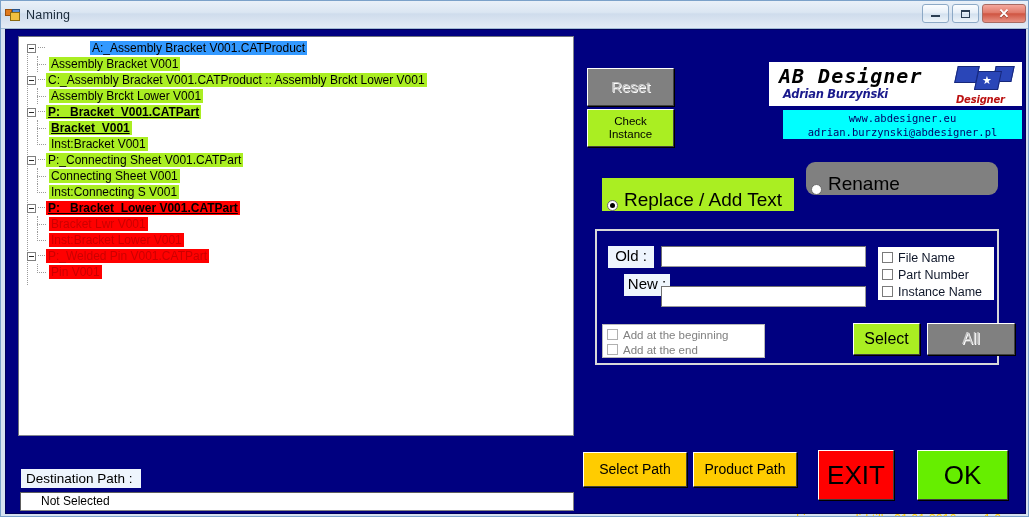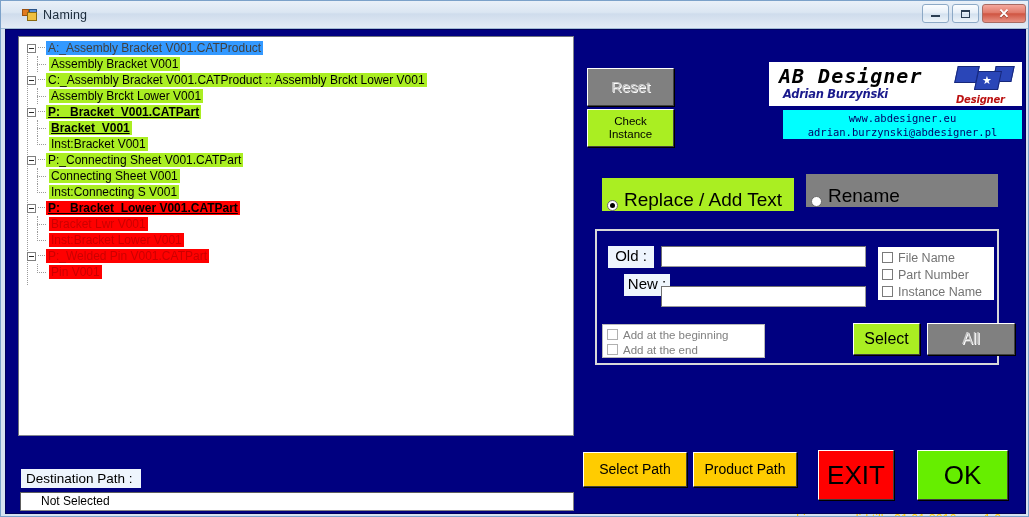--- a/index.html
+++ b/index.html
@@ -26,21 +26,21 @@
   .titlebar {
     position: absolute;
     left: 0; top: 0;
     width: 1029px;
     height: 28px;
     box-sizing: border-box;
     background: linear-gradient(to bottom, #e9f0f8 0%, #dbe6f2 42%, #cfdcec 48%, #e3ebf5 100%);
     border-bottom: 1px solid #9fb9d4;
     display: flex;
     align-items: center;
-    padding-left: 21px;
+    padding-left: 4px;
   }
   .title-icon {
     width: 16px; height: 16px;
     position: relative;
     margin-right: 5px;
     flex: 0 0 auto;
   }
   .title-icon .sq1 {
     position: absolute; left: 0; top: 2px;
     width: 7px; height: 7px;
@@ -192,21 +192,21 @@
     height: 236px;
     border-left: 1px dotted #9a9a9a;
   }
 
   .tlabel {
     font-size: 12px;
     line-height: 14px;
     padding: 0 2px;
     color: #000000;
   }
-  .tlabel.sel      { background: #3399ff; color: #404040; }
+  .tlabel.sel      { background: #3399ff; color: #000000; margin-left: 44px; }
   .tlabel.green    { background: #aaee22; color: #000000; }
   .tlabel.red      { background: #ff0000; color: #000000; }
   .tlabel.redtext  { background: #ff0000; color: #cc0000; }
   .tlabel.bold     { font-weight: bold; text-decoration: underline; }
 
   
   .dest-label {
     position: absolute;
     left: 14px; top: 438px;
     background: #eef5fd;
@@ -356,23 +356,24 @@
     padding-left: 5px;
     font-size: 19px;
     color: #000000;
   }
   .mode-replace {
     left: 596px; top: 148px;
     width: 192px;
     background: #aaee22;
   }
   .mode-rename {
-    left: 800px; top: 144px;
+    left: 800px; top: 132px;
     width: 192px;
     background: #808080;
+    border-radius: 9px;
   }
   .radio {
     width: 11px; height: 11px;
     border-radius: 50%;
     background: #ffffff;
     border: 1px solid #6a6a6a;
     box-sizing: border-box;
     margin-right: 6px;
     position: relative;
     flex: 0 0 auto;
@@ -430,21 +431,21 @@
   }
   .chk-right { left: 871px; top: 216px; width: 118px; height: 55px; padding: 2px 0 0 4px; }
   .chk-left  { left: 596px; top: 294px; width: 163px; height: 34px; padding: 2px 0 0 4px;
                border: 1px solid #b9b9b9; }
 
   .chkrow {
     display: flex;
     align-items: center;
     height: 17px;
     font-size: 12.5px;
-    color: #737373;
+    color: #0f172a;
   }
   .chk-left .chkrow {
     height: 15px;
     font-size: 11.5px;
     color: #808080;
   }
   .chkbox {
     width: 11px; height: 11px;
     box-sizing: border-box;
     border: 1px solid #7a7a7a;

